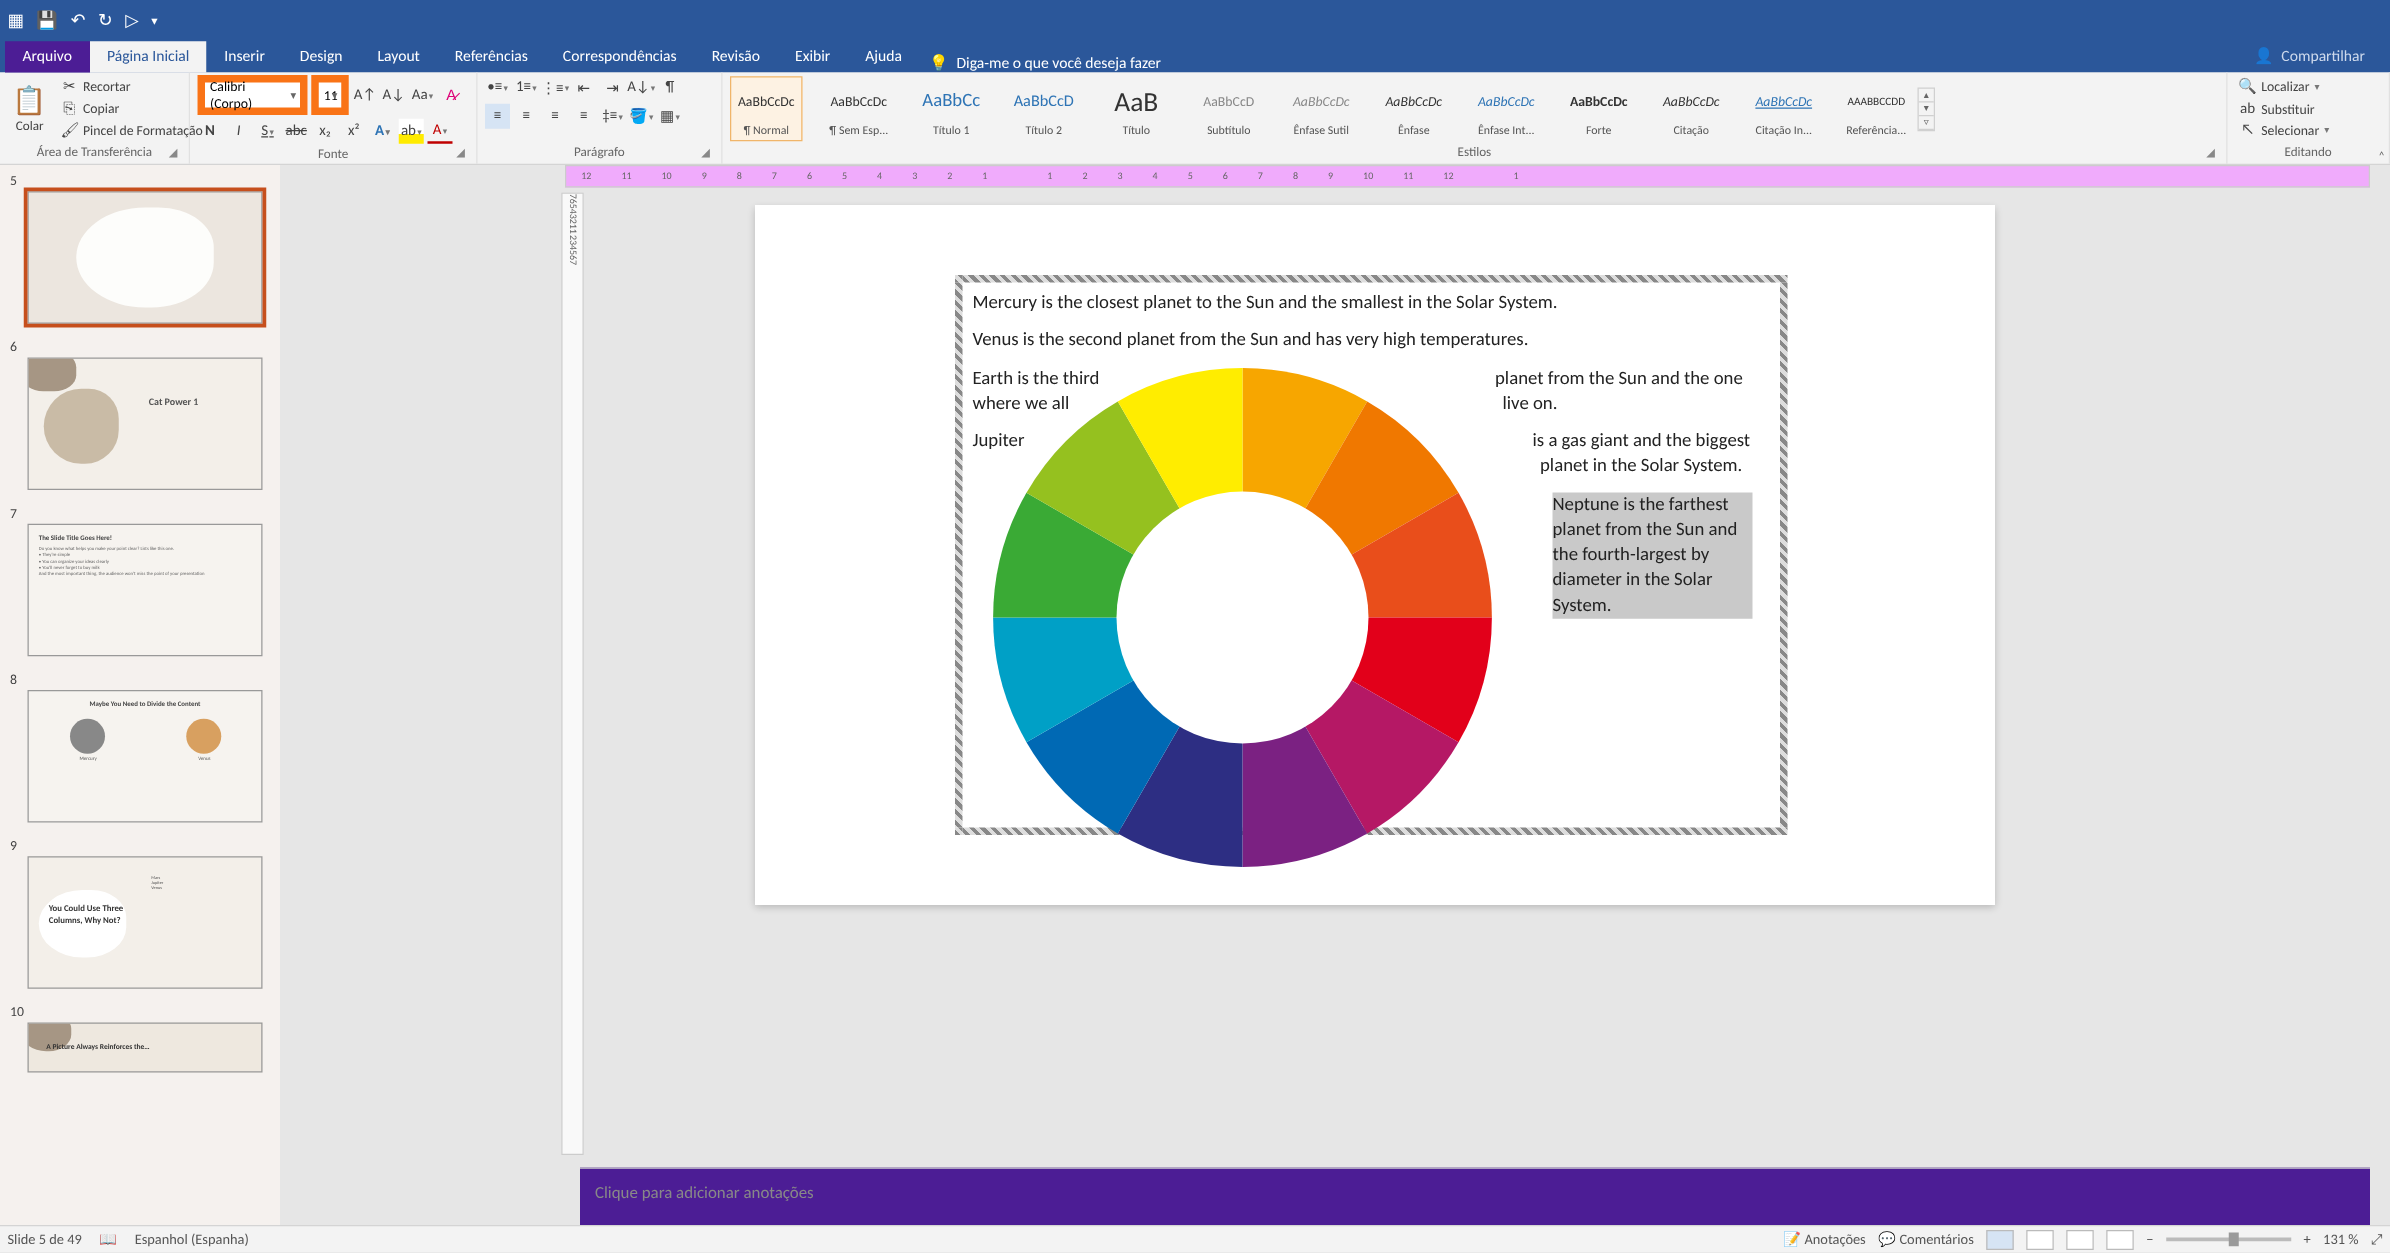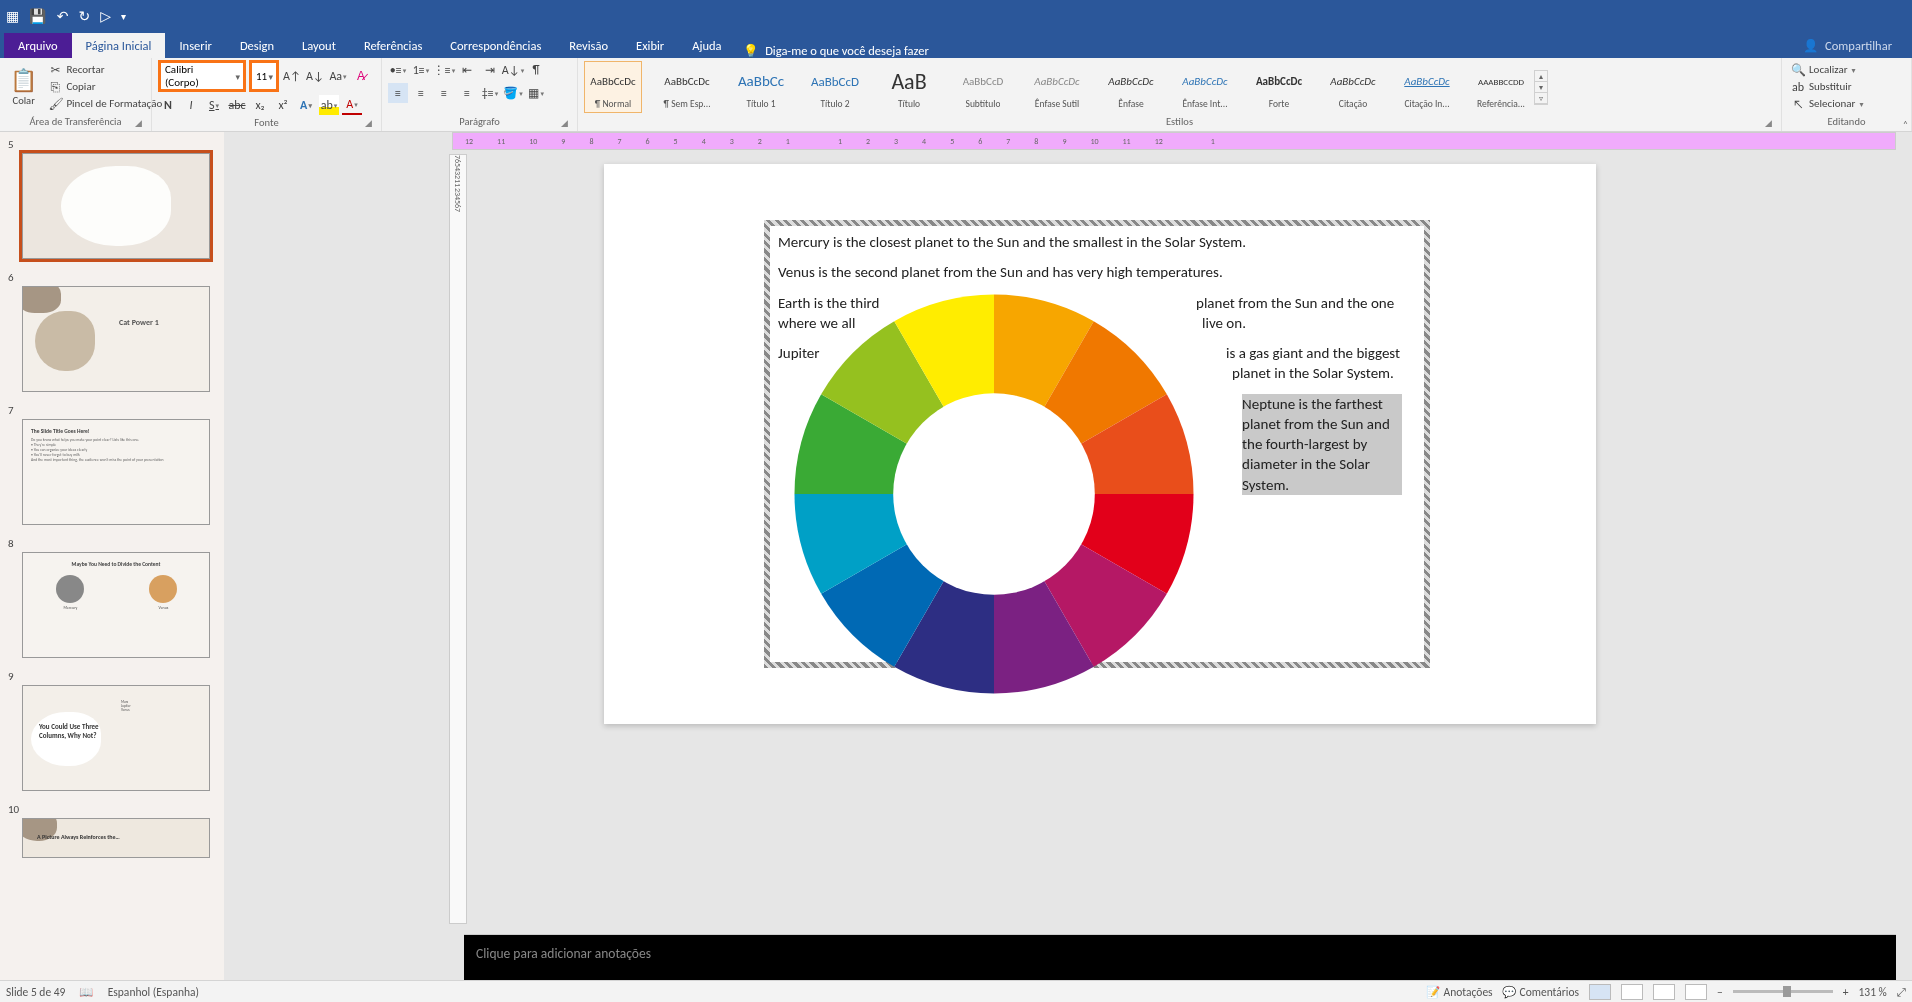--- a/index.html
+++ b/index.html
@@ -25,21 +25,21 @@
 .dlg-launcher { position: absolute; right: 0; bottom: 0; font-size: 9px; color: #888; cursor: pointer; padding: 1px 3px; }
 
 .big-btn { display: flex; flex-direction: column; align-items: center; padding: 2px 4px; cursor: pointer; }
 .big-btn .icon { font-size: 22px; }
 .big-btn .lbl { font-size: 10.5px; color: #444; }
 .small-row { display: flex; flex-direction: column; gap: 1px; }
 .small-btn { display: flex; align-items: center; gap: 4px; font-size: 11px; color: #444; padding: 1px 3px; cursor: pointer; white-space: nowrap; }
 .small-icon { font-size: 12px; width: 14px; text-align: center; }
 
 .font-combo { display: flex; align-items: center; gap: 3px; }
-.combo { height: 32px; border: 3px solid #f97316; background: #fff; font-size: 11px; padding: 0 14px 0 4px; position: relative; display: flex; align-items: center; }
+.combo { height: 32px; border: 6px solid #f97316; background: #fff; font-size: 11px; padding: 0 14px 0 4px; position: relative; display: flex; align-items: center; }
 .combo::after { content: "▾"; position: absolute; right: 3px; font-size: 9px; color: #666; }
 .sq-btn { width: 20px; height: 20px; display: inline-flex; align-items: center; justify-content: center; font-size: 12px; color: #444; cursor: pointer; }
 .sq-btn.drop::after { content: "▾"; font-size: 7px; margin-left: 1px; color: #777; }
 
 .styles-gallery { display: flex; align-items: center; gap: 16px; height: 54px; overflow: hidden; }
 .style-item { width: 58px; height: 52px; border: 1px solid transparent; display: flex; flex-direction: column; align-items: center; justify-content: center; cursor: pointer; padding: 2px; }
 .style-item.sel { border: 1px solid #f0b56a; background: #fdf2e3; }
 .style-preview { font-size: 11px; color: #333; flex: 1; display: flex; align-items: center; }
 .style-name { font-size: 9.5px; color: #555; white-space: nowrap; overflow: hidden; text-overflow: ellipsis; max-width: 56px; }
 .gallery-scroll { width: 14px; display: flex; flex-direction: column; border: 1px solid #d0d0d0; }
@@ -55,21 +55,21 @@
 
 .editor-area { flex: 1; position: relative; background: #e6e6e6; }
 .h-ruler { position: absolute; top: 0; left: 228px; right: 16px; height: 18px; background: #f0abfc; border: 1px solid #ccc; font-size: 8px; color: #666; overflow: hidden; display: flex; align-items: center; }
 .v-ruler { position: absolute; top: 22px; left: 225px; width: 18px; bottom: 56px; background: #f9f9f9; border: 1px solid #ccc; font-size: 8px; color: #666; writing-mode: vertical-lr; overflow: hidden; display: flex; align-items: center; }
 .ruler-tick { padding: 0 12px; }
 
 .page { position: absolute; left: 380px; top: 32px; width: 992px; height: 560px; background: #fff; box-shadow: 0 2px 6px rgba(0,0,0,.2); }
 .textbox { position: absolute; left: 160px; top: 56px; width: 666px; height: 448px; border: 6px solid; border-image: repeating-linear-gradient(45deg,#888,#888 3px,#ddd 3px,#ddd 6px) 6; background: #fff; padding: 6px 8px; font-family: Calibri, sans-serif; font-size: 15px; color: #222; line-height: 1.35; }
 .textbox .highlight { background: #c9c9c9; }
 .colorwheel { position: absolute; left: 180px; top: 120px; width: 420px; height: 420px; }
-.notes { position: absolute; left: 240px; right: 16px; bottom: 0; height: 46px; background: #000000; border-top: 1px solid #ccc; padding: 10px 12px; font-size: 13.5px; color: #888; }
+.notes { position: absolute; left: 240px; right: 16px; bottom: 0; height: 46px; background: #4c1d95; border-top: 1px solid #ccc; padding: 10px 12px; font-size: 13.5px; color: #888; }
 
 
 .statusbar { position: absolute; left: 0; right: 0; bottom: 0; height: 22px; background: #f3f3f3; border-top: 1px solid #d4d4d4; display: flex; align-items: center; font-size: 11.5px; color: #555; padding: 0 6px; gap: 14px; justify-content: center; }
 .status-right { margin-left: auto; display: flex; align-items: center; gap: 10px; }
 .view-btn { width: 22px; height: 16px; border: 1px solid #bbb; background: #fff; cursor: pointer; }
 .zoom-slider { width: 100px; height: 3px; background: #bbb; position: relative; }
 .zoom-slider::after { content: ""; position: absolute; left: 50%; top: -4px; width: 8px; height: 11px; background: #9a9a9a; }
 
 
 .collapse-btn { position: absolute; right: 4px; top: 118px; font-size: 10px; color: #666; cursor: pointer; }

